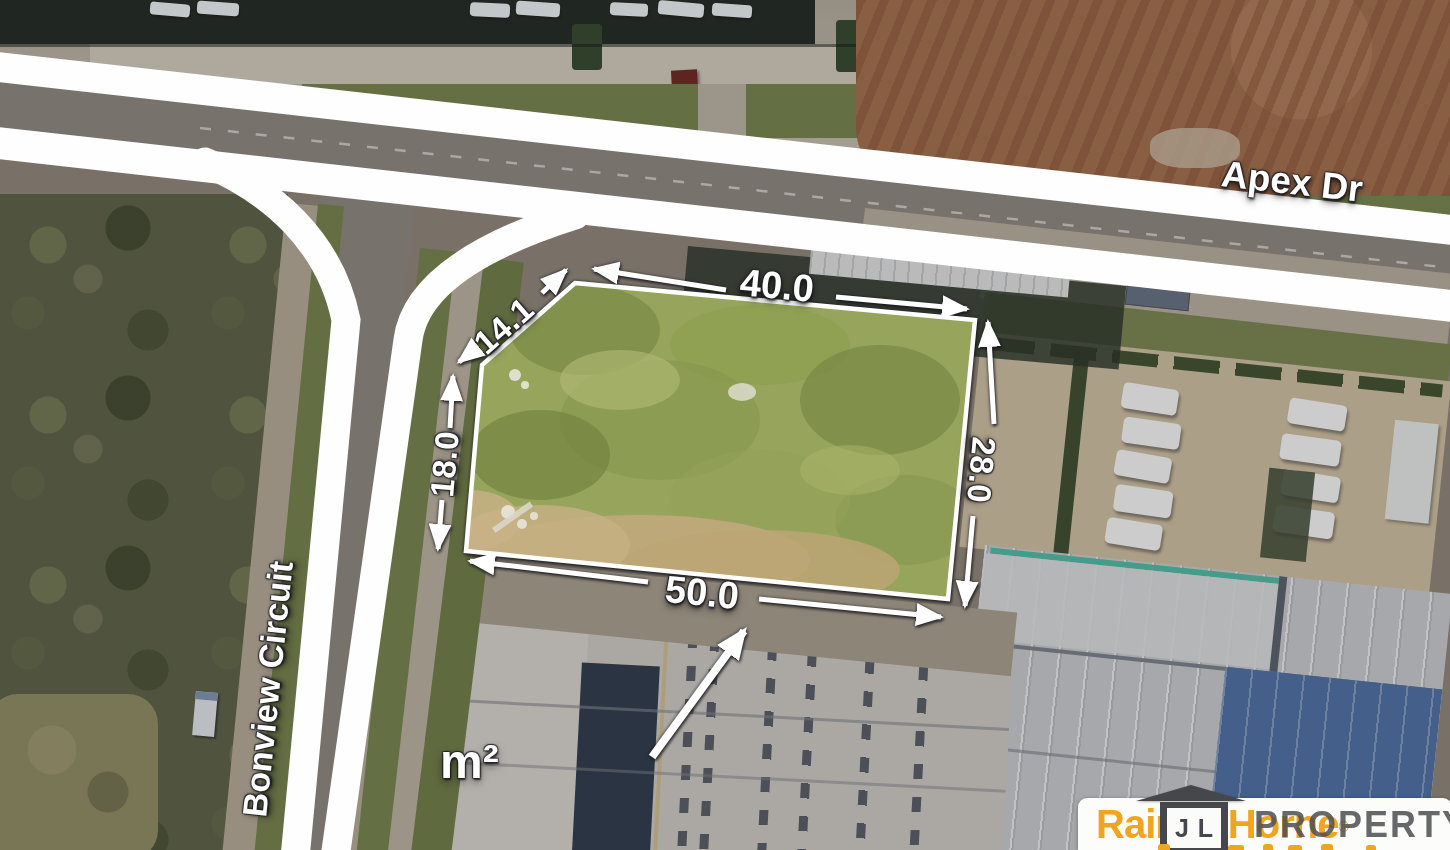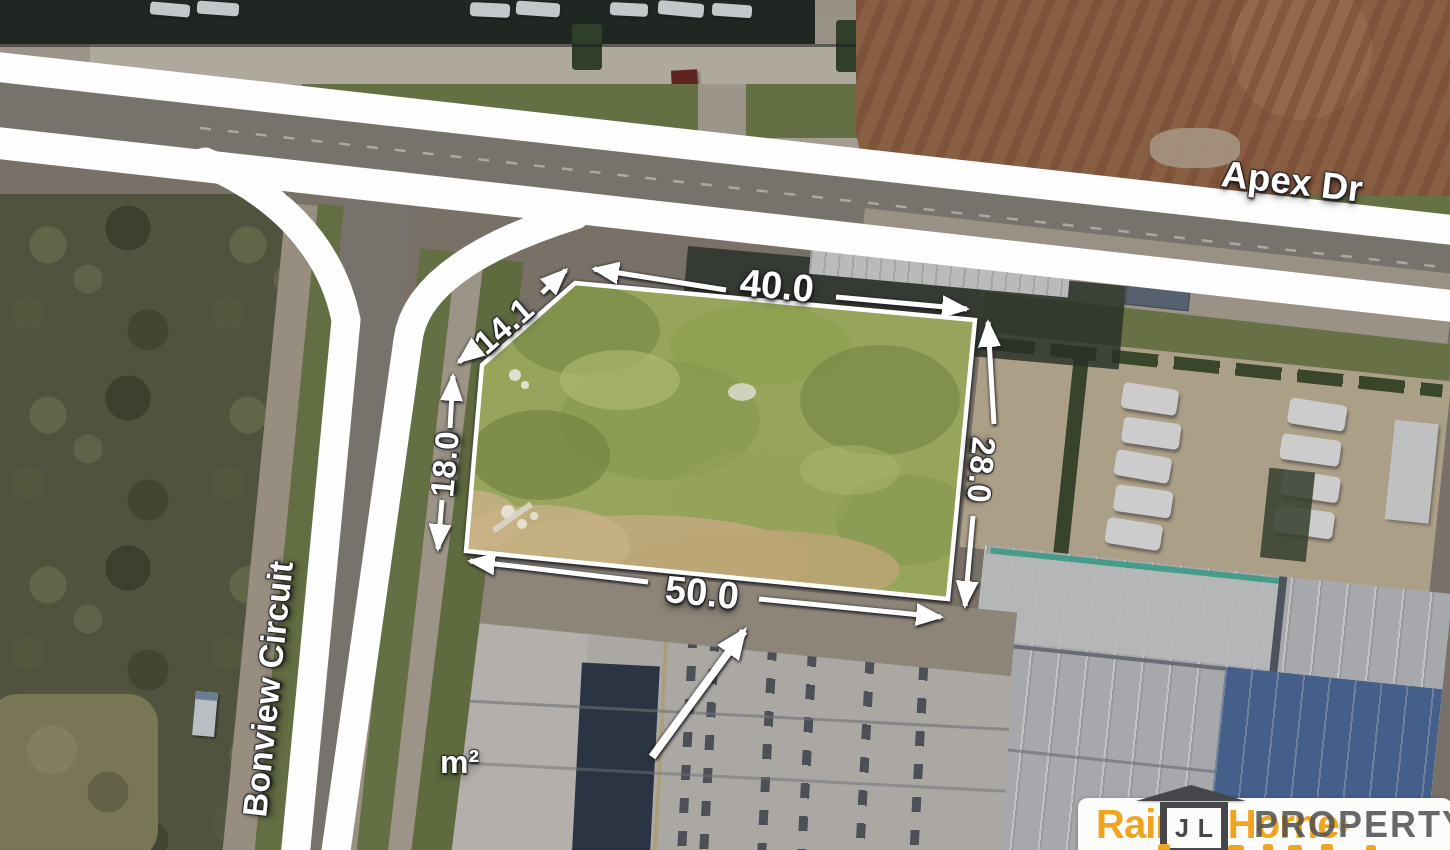--- a/index.html
+++ b/index.html
@@ -15,21 +15,21 @@
     text-shadow:-1px -1px 1px rgba(35,35,40,.8),1px -1px 1px rgba(35,35,40,.8),
       -1px 1px 1px rgba(35,35,40,.8),1px 2px 2px rgba(25,25,30,.85),
       0 3px 5px rgba(0,0,0,.55),0 5px 9px rgba(0,0,0,.3);}
   .dim-label{font-size:33px;letter-spacing:.5px;}
   .big-dim{font-size:38px;}
   .area-wrap{position:absolute;left:424px;top:738px;display:flex;align-items:flex-end;z-index:6;}
   .area-value{font-size:108px;line-height:104px;letter-spacing:-3px;color:#fff;font-weight:700;
     text-shadow:-2px -2px 2px rgba(30,30,35,.75),2px -2px 2px rgba(30,30,35,.75),
       -2px 2px 2px rgba(30,30,35,.8),2px 3px 3px rgba(20,20,25,.85),
       0 6px 10px rgba(0,0,0,.5),0 10px 18px rgba(0,0,0,.3);}
-  .area-unit{font-size:32px;line-height:48px;margin-left:16px;margin-bottom:6px;color:#fff;font-weight:700;
+  .area-unit{font-size:48px;line-height:48px;margin-left:16px;margin-bottom:6px;color:#fff;font-weight:700;
     text-shadow:-1px -1px 1px rgba(30,30,35,.75),1px -1px 1px rgba(30,30,35,.75),
       -1px 1px 1px rgba(30,30,35,.8),1px 2px 2px rgba(20,20,25,.85),0 4px 8px rgba(0,0,0,.5);}
   .roads-svg,.anno-svg{position:absolute;inset:0;}
   .anno-svg{filter:drop-shadow(1px 2px 1.5px rgba(22,22,28,.85)) drop-shadow(-1px -1px 1px rgba(22,22,28,.4));}
   .logo-card{position:absolute;left:1078px;top:798px;width:374px;height:52px;background:#fcfcfb;
     border-radius:9px 9px 0 0;z-index:7;box-shadow:0 1px 4px rgba(0,0,0,.35);}
   .rh-text{position:absolute;left:18px;top:1px;font-size:40px;line-height:50px;font-weight:700;
     letter-spacing:-1px;color:#f0a41f;white-space:nowrap;}
   .rh-reg{font-size:14px;vertical-align:6px;letter-spacing:0;}
   .property-text{position:absolute;left:176px;top:4px;font-size:36px;line-height:46px;font-weight:700;

